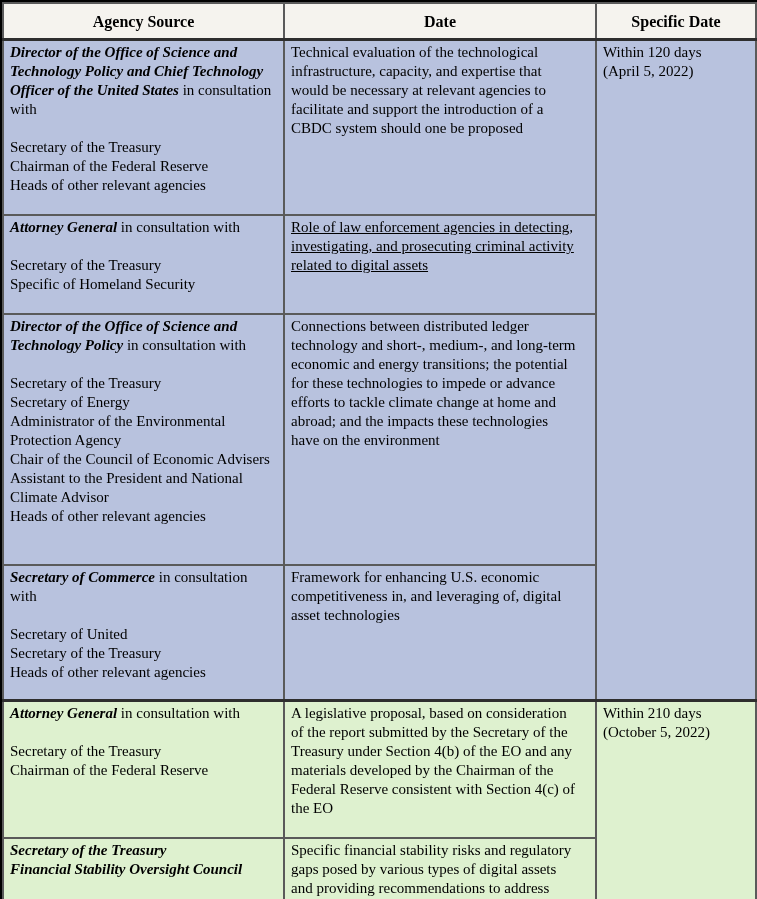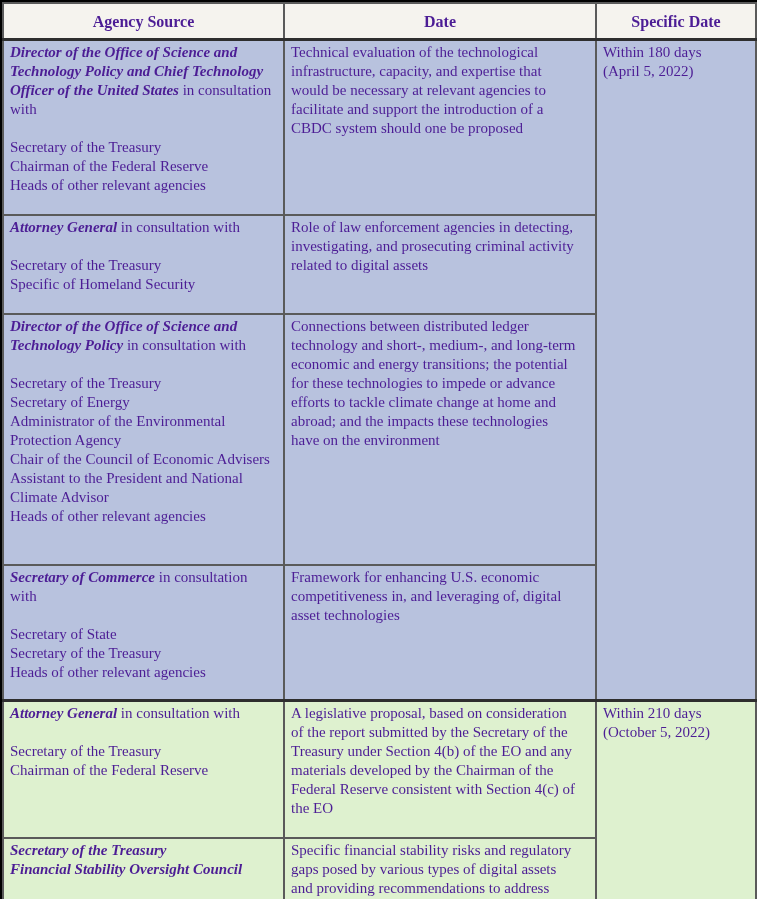--- a/index.html
+++ b/index.html
@@ -15,21 +15,21 @@
     width: 100%; height: 100%;
     border-collapse: collapse;
     table-layout: fixed;
   }
   th, td {
     border: 2px solid #5a5a5a;
     vertical-align: top;
     padding: 2px 6px 2px 6px;
     font-size: 15px;
     line-height: 19px;
-    color: #4c1d95;
+    color: #000000;
     overflow: hidden;
   }
   thead th {
     background: var(--header-bg, #f5f3ee);
     font-weight: 700;
     font-size: 16px;
     text-align: center;
     vertical-align: middle;
     height: 30px;
     border-bottom: 3px solid #2e2e2e;
@@ -55,34 +55,34 @@
         <th>Agency Source</th>
         <th>Date</th>
         <th>Specific Date</th>
       </tr>
     </thead>
     <tbody>
         <tr class="section-start">
           <td class="agency-cell" style="height: 169px; background: rgb(184, 194, 222);"><span class="lead">Director of the Office of Science and Technology Policy and Chief Technology Officer of the United States</span><span> in consultation with</span><div class="gap"></div><div>Secretary of the Treasury</div><div>Chairman of the Federal Reserve</div><div>Heads of other relevant agencies</div></td>
           <td class="topic-cell" style="background: rgb(184, 194, 222);">Technical evaluation of the technological infrastructure, capacity, and expertise that would be necessary at relevant agencies to facilitate and support the introduction of a CBDC system should one be proposed</td>
           <td class="date-cell" rowspan="4" style="background: rgb(184, 194, 222);">
-            <div>Within 180 days</div>
+            <div>Within 120 days</div>
             <div>(April 5, 2022)</div>
           </td>
         </tr>
         <tr>
           <td class="agency-cell" style="height: 93px; background: rgb(184, 194, 222);"><span class="lead">Attorney General</span><span> in consultation with</span><div class="gap"></div><div>Secretary of the Treasury</div><div>Specific of Homeland Security</div></td>
-          <td class="topic-cell" style="background: rgb(184, 194, 222);">Role of law enforcement agencies in detecting, investigating, and prosecuting criminal activity related to digital assets</td>
+          <td class="topic-cell" style="background: rgb(184, 194, 222); text-decoration: underline;">Role of law enforcement agencies in detecting, investigating, and prosecuting criminal activity related to digital assets</td>
         </tr>
         <tr>
           <td class="agency-cell" style="height: 245px; background: rgb(184, 194, 222);"><span class="lead">Director of the Office of Science and Technology Policy</span><span> in consultation with</span><div class="gap"></div><div>Secretary of the Treasury</div><div>Secretary of Energy</div><div>Administrator of the Environmental Protection Agency</div><div>Chair of the Council of Economic Advisers</div><div>Assistant to the President and National Climate Advisor</div><div>Heads of other relevant agencies</div></td>
           <td class="topic-cell" style="background: rgb(184, 194, 222);">Connections between distributed ledger technology and short-, medium-, and long-term economic and energy transitions; the potential for these technologies to impede or advance efforts to tackle climate change at home and abroad; and the impacts these technologies have on the environment</td>
         </tr>
         <tr>
-          <td class="agency-cell" style="height: 129px; background: rgb(184, 194, 222);"><span class="lead">Secretary of Commerce</span><span> in consultation with</span><div class="gap"></div><div>Secretary of State</div><div>Secretary of the Treasury</div><div>Heads of other relevant agencies</div></td>
+          <td class="agency-cell" style="height: 129px; background: rgb(184, 194, 222);"><span class="lead">Secretary of Commerce</span><span> in consultation with</span><div class="gap"></div><div>Secretary of United</div><div>Secretary of the Treasury</div><div>Heads of other relevant agencies</div></td>
           <td class="topic-cell" style="background: rgb(184, 194, 222);">Framework for enhancing U.S. economic competitiveness in, and leveraging of, digital asset technologies</td>
         </tr>
         <tr class="section-start">
           <td class="agency-cell" style="height: 131px; background: rgb(222, 241, 207);"><span class="lead">Attorney General</span><span> in consultation with</span><div class="gap"></div><div>Secretary of the Treasury</div><div>Chairman of the Federal Reserve</div></td>
           <td class="topic-cell" style="background: rgb(222, 241, 207);">A legislative proposal, based on consideration of the report submitted by the Secretary of the Treasury under Section 4(b) of the EO and any materials developed by the Chairman of the Federal Reserve consistent with Section 4(c) of the EO</td>
           <td class="date-cell" rowspan="2" style="background: rgb(222, 241, 207);">
             <div>Within 210 days</div>
             <div>(October 5, 2022)</div>
           </td>
         </tr>

